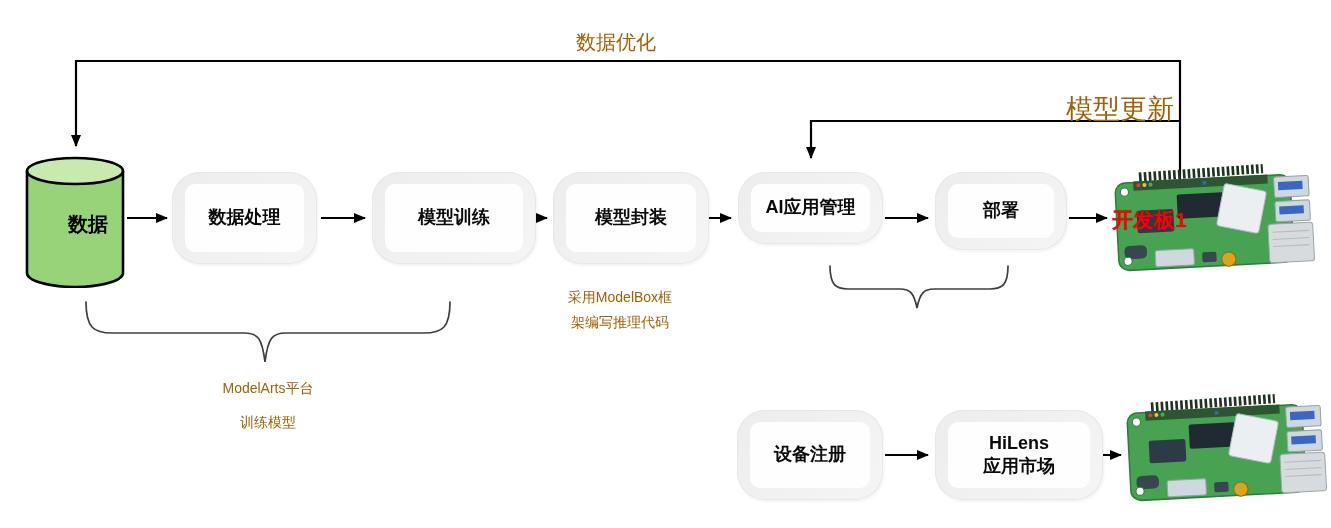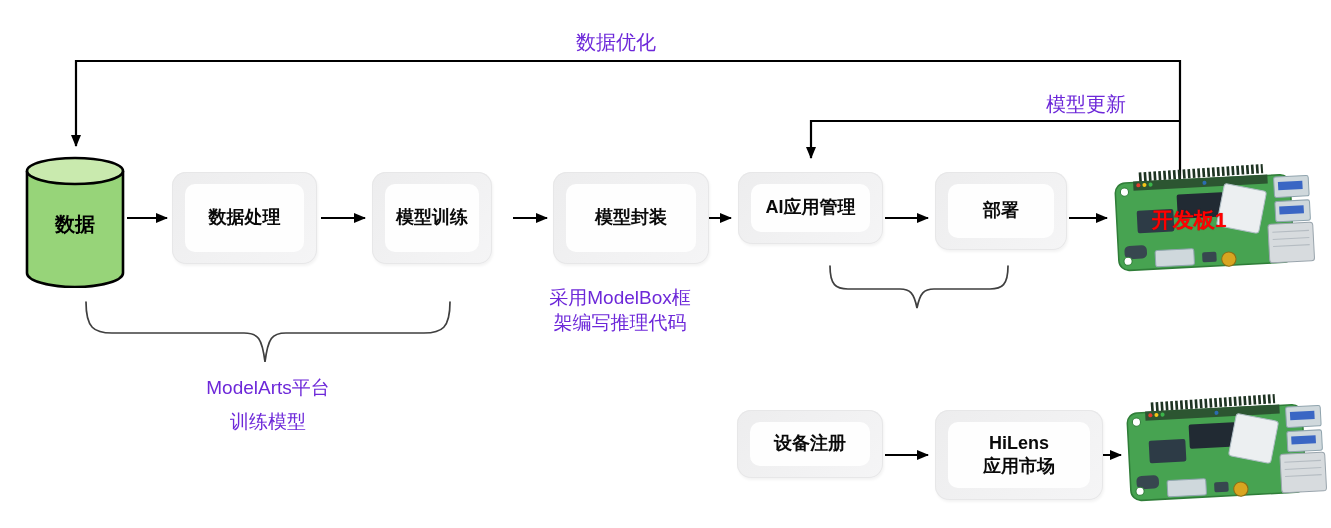--- a/index.html
+++ b/index.html
@@ -1,33 +1,33 @@
 <!DOCTYPE html>
 <html><head>
 <meta charset="utf-8">
 <style>
   html,body{margin:0;padding:0;background:#fff;}
   body{font-family:"Liberation Sans","DejaVu Sans",sans-serif;color:#111;}
   .stage{position:relative;width:1331px;height:528px;background:#fff;overflow:hidden;}
   .layer{position:absolute;left:0;top:0;pointer-events:none;}
   .flow-box{position:absolute;background:linear-gradient(135deg,#ededee,#f5f5f6);
-    border-radius:14px;box-shadow:inset 0 0 0 1px #e7e7e8,1px 2px 3px rgba(0,0,0,.05);
+    border-radius:28px;box-shadow:inset 0 0 0 1px #e7e7e8,1px 2px 3px rgba(0,0,0,.05);
     display:flex;align-items:center;justify-content:center;z-index:3;}
   .flow-box-inner{background:#fefefe;border-radius:10px;width:calc(100% - 26px);
     height:calc(100% - 24px);display:flex;align-items:center;justify-content:center;
     font-weight:bold;font-size:18px;color:#0a0a0a;text-align:center;line-height:1.3;}
-  .lbl{position:absolute;text-align:center;color:#6d28d9;z-index:4;}
+  .lbl{position:absolute;text-align:center;color:#a16207;z-index:4;}
   .preline{white-space:pre-line;}
   .cyl{position:absolute;z-index:3;}
   .cyl-label{position:absolute;left:0;top:56px;width:100px;text-align:center;
-    font-weight:bold;font-size:20px;color:#000;}
+    font-weight:bold;font-size:20px;color:#000;padding-left:13px;}
   .board{position:absolute;z-index:3;}
   .board-label{position:absolute;z-index:5;font-weight:bold;font-size:21px;
-    color:#f00;text-align:center;text-shadow:0 0 1px rgba(120,0,0,.6);}
-  .note{font-size:19px;}
+    color:#f00;text-align:left;text-shadow:0 0 1px rgba(120,0,0,.6);}
+  .note{font-size:14px;}
 </style>
 </head>
 <body>
 
 <div class="stage">
 
   <svg class="layer" width="1331" height="528" viewBox="0 0 1331 528">
     <defs>
       <marker id="ah" markerUnits="userSpaceOnUse" markerWidth="14" markerHeight="12" refX="11" refY="5" orient="auto">
         <path d="M0,0 L12,5 L0,10 Z" fill="#000"></path>
@@ -46,47 +46,47 @@
     <line x1="1069" y1="218" x2="1107" y2="218" stroke="#000" stroke-width="2.2" marker-end="url(#ah)"></line>
 
     <line x1="885" y1="455" x2="928" y2="455" stroke="#000" stroke-width="2.2" marker-end="url(#ah)"></line>
     <line x1="1081" y1="455" x2="1121" y2="455" stroke="#000" stroke-width="2.2" marker-end="url(#ah)"></line>
 
     <path d="M86,302 C86,328 94,333 112,333 L244,333 C258,333 262,338 265,362 C268,338 272,333 286,333 L424,333 C442,333 450,328 450,302" fill="none" stroke="#3f3f3f" stroke-width="1.7" stroke-linecap="round"></path>
     <path d="M830,266 C830,285 836,289 848,289 L900,289 C910,289 914,293 917,308 C920,293 924,289 934,289 L990,289 C1002,289 1008,285 1008,266" fill="none" stroke="#3f3f3f" stroke-width="1.7" stroke-linecap="round"></path>
   </svg>
 
   <div class="lbl" style="left:516px;top:29px;width:200px;font-size:20px;">数据优化</div>
-  <div class="lbl" style="left:998px;top:91px;width:176px;font-size:20px;">模型更新</div>
+  <div class="lbl" style="left:1032px;top:91px;width:176px;font-size:27px;">模型更新</div>
 
   <div class="cyl" style="left:25px;top:155px;width:100px;height:133px;">
     <svg width="100" height="133" viewBox="0 0 100 133">
       <path d="M2,16 L2,118 C2,125.5 23,132 50,132 C77,132 98,125.5 98,118 L98,16" fill="#97d479" stroke="#000" stroke-width="2.6"></path>
       <ellipse cx="50" cy="16" rx="48" ry="13" fill="#c9eaae" stroke="#000" stroke-width="2.6"></ellipse>
     </svg>
     <div class="cyl-label">数据</div>
   </div>
 
   <div class="flow-box" style="left:172px;top:172px;width:145px;height:92px;">
     <div class="flow-box-inner">数据处理</div>
   </div>
-  <div class="flow-box" style="left:372px;top:172px;width:120px;height:92px;">
+  <div class="flow-box" style="left:372px;top:172px;width:164px;height:92px;">
     <div class="flow-box-inner">模型训练</div>
   </div>
   <div class="flow-box" style="left:553px;top:172px;width:156px;height:92px;">
     <div class="flow-box-inner">模型封装</div>
   </div>
   <div class="flow-box" style="left:738px;top:172px;width:145px;height:72px;">
     <div class="flow-box-inner">AI应用管理</div>
   </div>
   <div class="flow-box" style="left:935px;top:172px;width:132px;height:78px;">
     <div class="flow-box-inner">部署</div>
   </div>
 
-  <div class="flow-box" style="left:737px;top:410px;width:146px;height:68px;">
+  <div class="flow-box" style="left:737px;top:410px;width:146px;height:90px;">
     <div class="flow-box-inner preline">设备注册</div>
   </div>
   <div class="flow-box" style="left:935px;top:410px;width:168px;height:90px;">
     <div class="flow-box-inner preline">HiLens
 应用市场</div>
   </div>
 
   <div class="lbl note preline" style="left:520px;top:285px;width:200px;line-height:25px;">采用ModelBox框
 架编写推理代码</div>
   <div class="lbl note preline" style="left:170px;top:371px;width:196px;line-height:34px;">ModelArts平台

